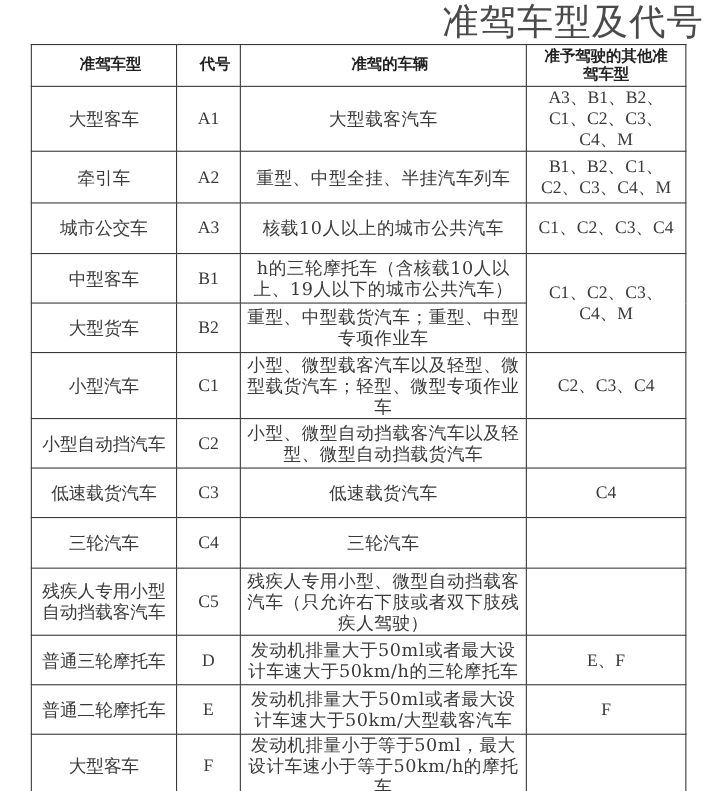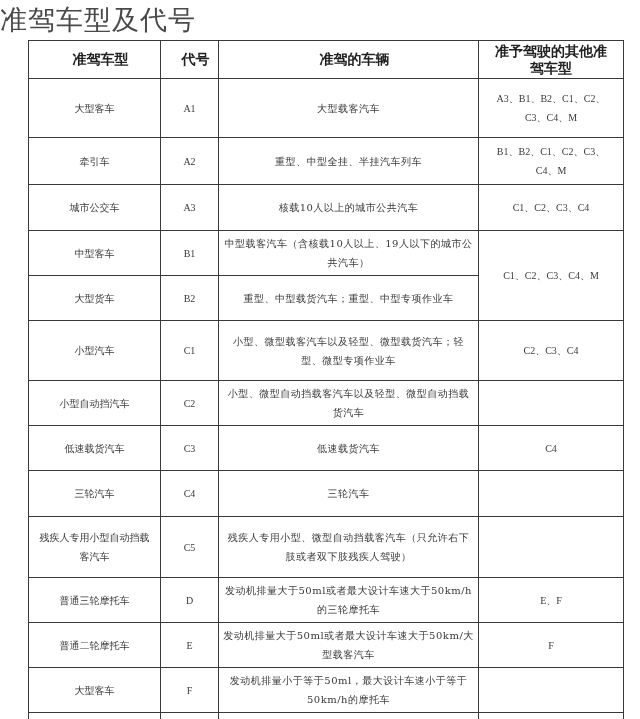--- a/index.html
+++ b/index.html
@@ -1,24 +1,24 @@
 <!DOCTYPE html>
 <html><head>
 <meta charset="utf-8">
 <style>
   html, body { margin: 0; padding: 0; background: #ffffff; }
   body { width: 640px; height: 719px; overflow: hidden; position: relative;
          font-family: "DejaVu Serif", "Liberation Serif", serif; color: #333; }
-  .title { position: absolute; left: 0; top: 2px; width: 640px; text-align: left;
+  .title { position: absolute; left: 0; top: 2px; width: 640px; text-align: right;
            font-family: "DejaVu Sans", "Liberation Sans", sans-serif;
-           font-size: 27px; color: #4a4a4a; letter-spacing: 1px; line-height: 36px; }
+           font-size: 33px; color: #4a4a4a; letter-spacing: 1px; line-height: 36px; }
   table.lic { position: absolute; left: 28px; top: 40px; border-collapse: collapse;
               table-layout: fixed; width: 595px; }
   table.lic td, table.lic th { border: 1.5px solid #3a3a3a; text-align: center;
-              vertical-align: middle; padding: 0 4px; font-size: 10px; line-height: 19px;
+              vertical-align: middle; padding: 0 4px; font-size: 16px; line-height: 19px;
               color: #3a3a3a; font-weight: normal; }
   table.lic th { font-family: "DejaVu Sans", "Liberation Sans", sans-serif;
                  font-weight: bold; font-size: 14px; color: #222; line-height: 17px; padding-left: 16px; }
   col.c1 { width: 132px; } col.c2 { width: 58px; } col.c3 { width: 260px; } col.c4 { width: 145px; }
   .code { font-family: "Liberation Serif", "DejaVu Serif", serif; font-size: 15px; margin-left: 37px; }
   .others { font-family: "Liberation Serif", "DejaVu Serif", serif; font-size: 15px; }
   .veh { letter-spacing: 0.5px; }
 </style>
 </head>
 <body>
@@ -53,21 +53,21 @@
   </tr>
   <tr style="height:46px">
     <td>城市公交车</td>
     <td class="code">A3</td>
     <td class="veh">核载10人以上的城市公共汽车</td>
     <td class="others">C1、C2、C3、C4</td>
   </tr>
   <tr style="height:45px">
     <td>中型客车</td>
     <td class="code">B1</td>
-    <td class="veh">中型载客汽车（含核载10人以上、19人以下的城市公共汽车）</td>
+    <td class="veh">h的三轮摩托车（含核载10人以上、19人以下的城市公共汽车）</td>
     <td class="others" rowspan="2" style="padding:16px 18px">C1、C2、C3、C4、M</td>
   </tr>
   <tr style="height:45px">
     <td>大型货车</td>
     <td class="code">B2</td>
     <td class="veh">重型、中型载货汽车；重型、中型专项作业车</td>
   </tr>
   <tr style="height:60px">
     <td>小型汽车</td>
     <td class="code">C1</td>

